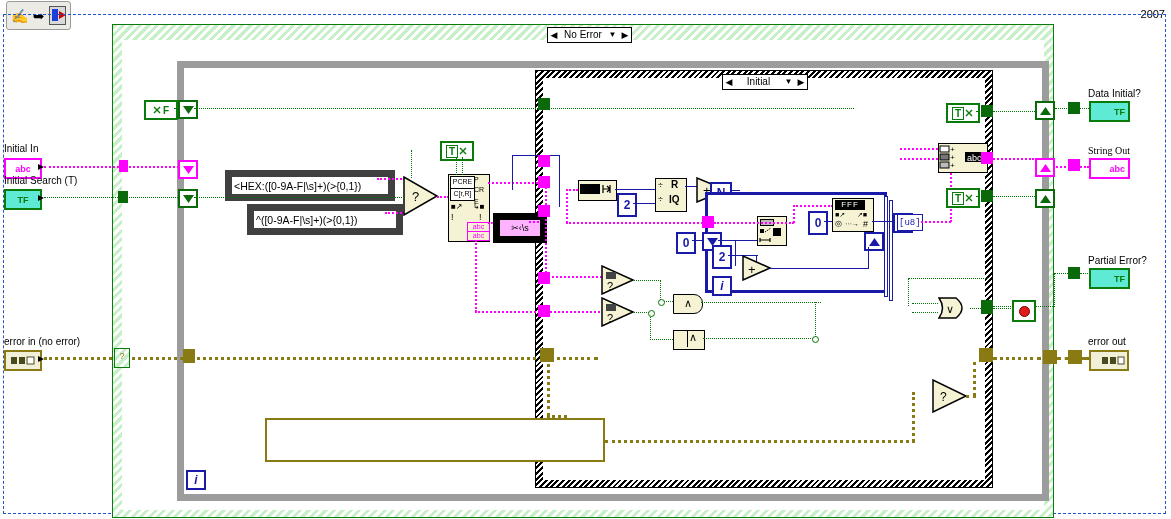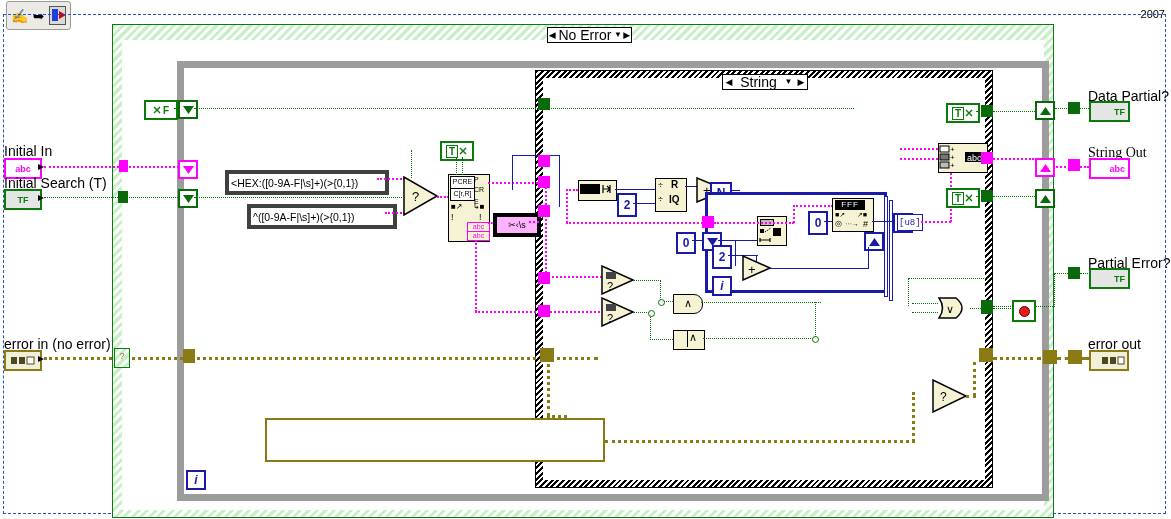--- a/index.html
+++ b/index.html
@@ -65,30 +65,30 @@
   .dotgv{border-left:1px dotted #007700;width:0;}
   .pinkdash{border-top:2px dotted #ff00ff;height:0;}
   .pinkdashv{border-left:2px dotted #ff00ff;width:0;}
   .olived{border-top:3px dotted #8a7a14;height:0;}
   .olivedv{border-left:3px dotted #8a7a14;width:0;}
 
   
   .term{display:flex;align-items:center;justify-content:center;font-weight:bold;
         font-family:"Liberation Sans",sans-serif;font-size:9px;}
   .term-str{border:2px solid #ff00ff;background:#fff;color:#ff00ff;height:17px;}
-  .term-bool{border:2px solid #0a7a0a;background:#e5e5e5;color:#0a7a0a;height:17px;}
+  .term-bool{border:2px solid #0a7a0a;background:#5eead4;color:#0a7a0a;height:17px;}
   .term-err{border:2px solid #8a7a14;background:#f2efd8;height:17px;}
 
-  .lbl{position:absolute;font-size:14px;color:#000;white-space:nowrap;}
+  .lbl{position:absolute;font-size:10px;color:#000;white-space:nowrap;}
 
   
   .node{position:absolute;background:#f6f3d4;border:1px solid #000;}
 
   
-  .kstr{position:absolute;border:4px solid #404040;background:#fff;color:#000;
+  .kstr{position:absolute;border:7px solid #404040;background:#fff;color:#000;
         font-family:"Liberation Sans",sans-serif;font-size:10.5px;
         display:flex;align-items:center;padding:0 2px;white-space:nowrap;height:17px;}
   .knum{position:absolute;border:2px solid #1a1aa8;background:#fff;color:#1a1aa8;
         font-weight:bold;font-size:12px;display:flex;align-items:center;justify-content:center;}
   .kbool{position:absolute;border:2px solid #0a7a0a;background:#fff;color:#0a7a0a;
         font-weight:bold;font-size:10px;display:flex;align-items:center;justify-content:center;gap:1px;}
 
   
   .tri{position:absolute;}
   .tri svg{display:block;}
@@ -135,21 +135,21 @@
 </div>
 
 <div class="abs" id="greyloop"></div>
 <div class="ibox" style="left:186px;top:470px;width:16px;height:16px;">i</div>
 
 <div class="abs hatch-bw" id="bwcase"></div>
 <div class="abs" id="bwcase-in"></div>
 
 <div class="abs case-sel" id="defcase">
   <div class="arw">◀</div>
-  <div class="lbl" style="position:static">String</div>
+  <div class="lbl" style="position:static">Initial</div>
   <div class="dn">▼</div>
   <div class="arw">▶</div>
 </div>
 
 <div class="lbl" style="left:4px;top:143px;">Initial In</div>
 <div class="term term-str" style="position:absolute;left:4px;top:158px;width:34px;">
   <span>abc</span>
 </div>
 <div class="abs" style="left:38px;top:164px;width:6px;height:6px;background:#000;clip-path:polygon(0 0,100% 50%,0 100%);"></div>
 
@@ -163,21 +163,21 @@
 <div class="term term-err" style="position:absolute;left:4px;top:350px;width:34px;">
   <svg width="26" height="11">
     <rect x="0" y="0" width="26" height="11" fill="#f2efd8"></rect>
     <rect x="1" y="2" width="6" height="7" fill="#4a4a20"></rect>
     <rect x="9" y="2" width="6" height="7" fill="#4a4a20"></rect>
     <rect x="17" y="2" width="7" height="7" fill="#fff" stroke="#4a4a20"></rect>
   </svg>
 </div>
 <div class="abs" style="left:38px;top:356px;width:6px;height:6px;background:#000;clip-path:polygon(0 0,100% 50%,0 100%);"></div>
 
-<div class="lbl" style="left:1088px;top:88px;">Data Partial?</div>
+<div class="lbl" style="left:1088px;top:88px;">Data Initial?</div>
 <div class="abs" style="left:1091px;top:105px;width:6px;height:6px;background:#000;clip-path:polygon(0 0,100% 50%,0 100%);"></div>
 <div class="term term-bool" style="position:absolute;left:1089px;top:101px;width:34px;justify-content:flex-end;padding-right:3px;">
   <span>TF</span>
 </div>
 
 <div class="lbl" style="left:1088px;top:145px;font-family:Liberation Serif, serif;">String Out</div>
 <div class="abs" style="left:1091px;top:162px;width:6px;height:6px;background:#000;clip-path:polygon(0 0,100% 50%,0 100%);"></div>
 <div class="term term-str" style="position:absolute;left:1089px;top:158px;width:34px;justify-content:flex-end;padding-right:3px;">
   <span>abc</span>
 </div>

